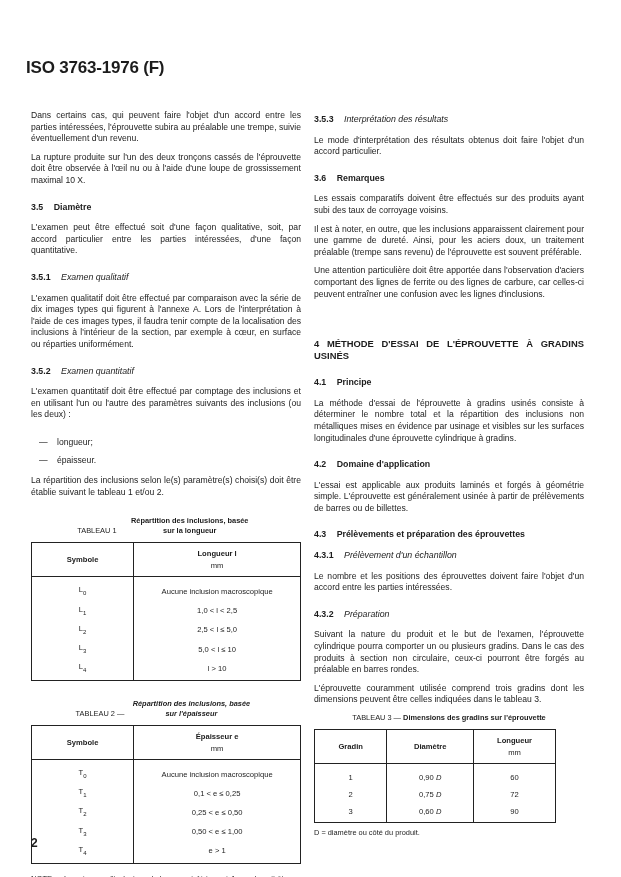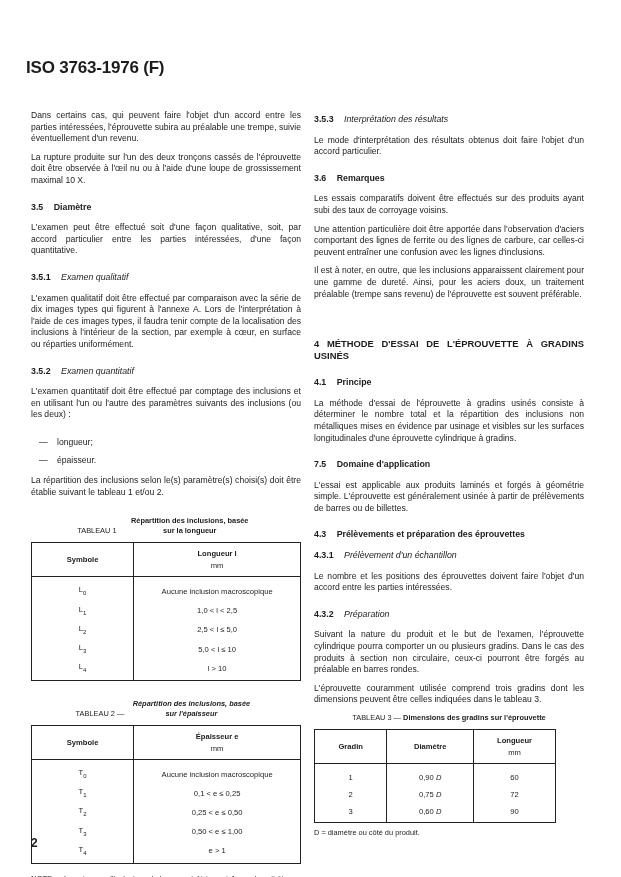--- a/index.html
+++ b/index.html
@@ -146,33 +146,33 @@
     <span class="n">3.5.3</span>
     <span class="t">Interprétation des résultats</span>
   </div>
   <p>Le mode d'interprétation des résultats obtenus doit faire l'objet d'un accord particulier.</p>
 
   <div class="h2">
     <span class="n">3.6</span>
     <span>Remarques</span>
   </div>
   <p>Les essais comparatifs doivent être effectués sur des produits ayant subi des taux de corroyage voisins.</p>
+  <p>Il est à noter, en outre, que les inclusions apparaissent clairement pour une gamme de dureté. Ainsi, pour les aciers doux, un traitement préalable (trempe sans revenu) de l'éprouvette est souvent préférable.</p>
   <p>Une attention particulière doit être apportée dans l'observation d'aciers comportant des lignes de ferrite ou des lignes de carbure, car celles-ci peuvent entraîner une confusion avec les lignes d'inclusions.</p>
-  <p>Il est à noter, en outre, que les inclusions apparaissent clairement pour une gamme de dureté. Ainsi, pour les aciers doux, un traitement préalable (trempe sans revenu) de l'éprouvette est souvent préférable.</p>
 
   <div class="h1">4  MÉTHODE D'ESSAI DE L'ÉPROUVETTE À GRADINS USINÉS</div>
 
   <div class="h2">
     <span class="n">4.1</span>
     <span>Principe</span>
   </div>
   <p>La méthode d'essai de l'éprouvette à gradins usinés consiste à déterminer le nombre total et la répartition des inclusions non métalliques mises en évidence par usinage et visibles sur les surfaces longitudinales d'une éprouvette cylindrique à gradins.</p>
 
   <div class="h2">
-    <span class="n">7.5</span>
+    <span class="n">4.2</span>
     <span>Domaine d'application</span>
   </div>
   <p>L'essai est applicable aux produits laminés et forgés à géométrie simple. L'éprouvette est généralement usinée à partir de prélèvements de barres ou de billettes.</p>
 
   <div class="h2">
     <span class="n">4.3</span>
     <span>Prélèvements et préparation des éprouvettes</span>
   </div>
 
   <div class="h3" style="margin-top:4px">

